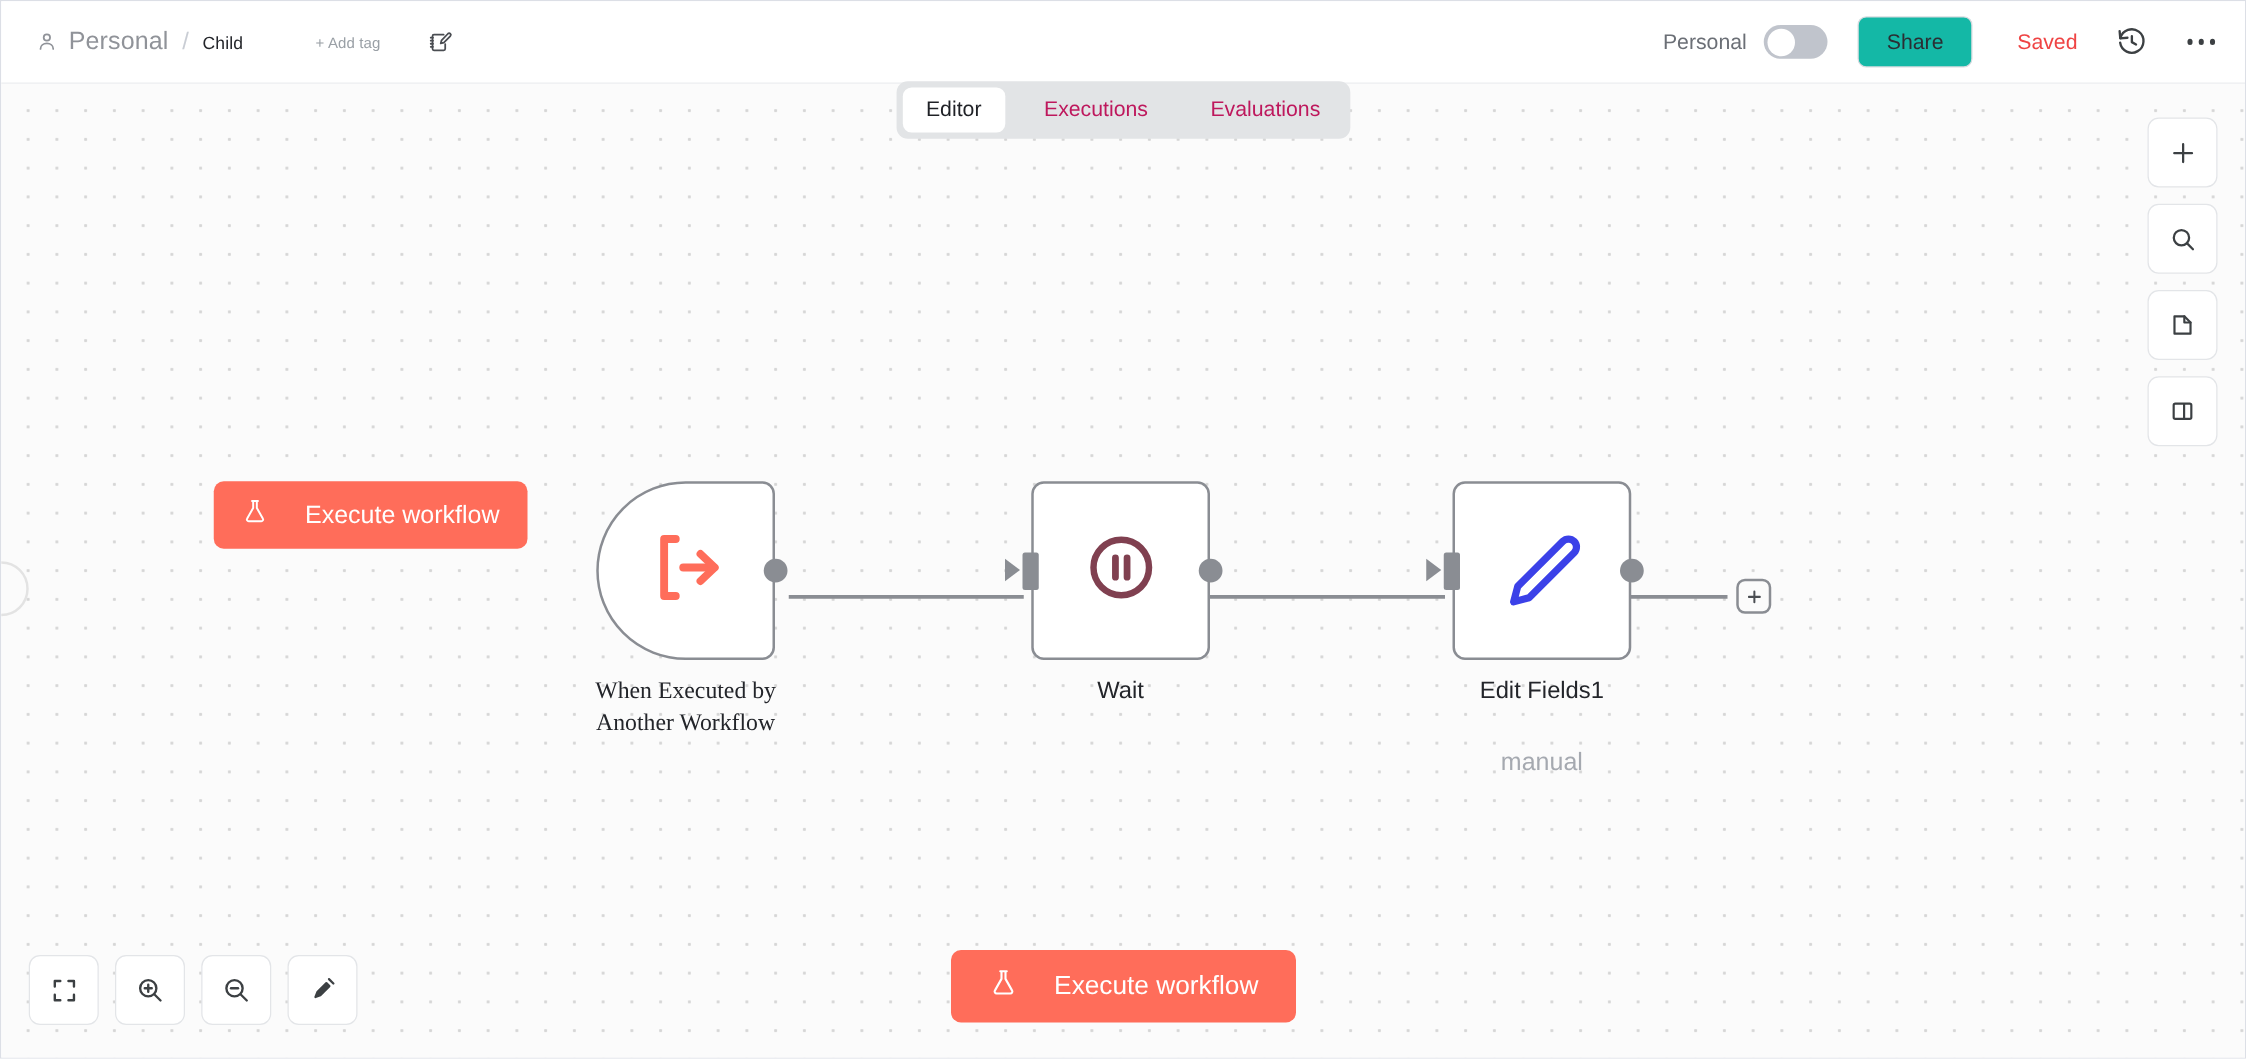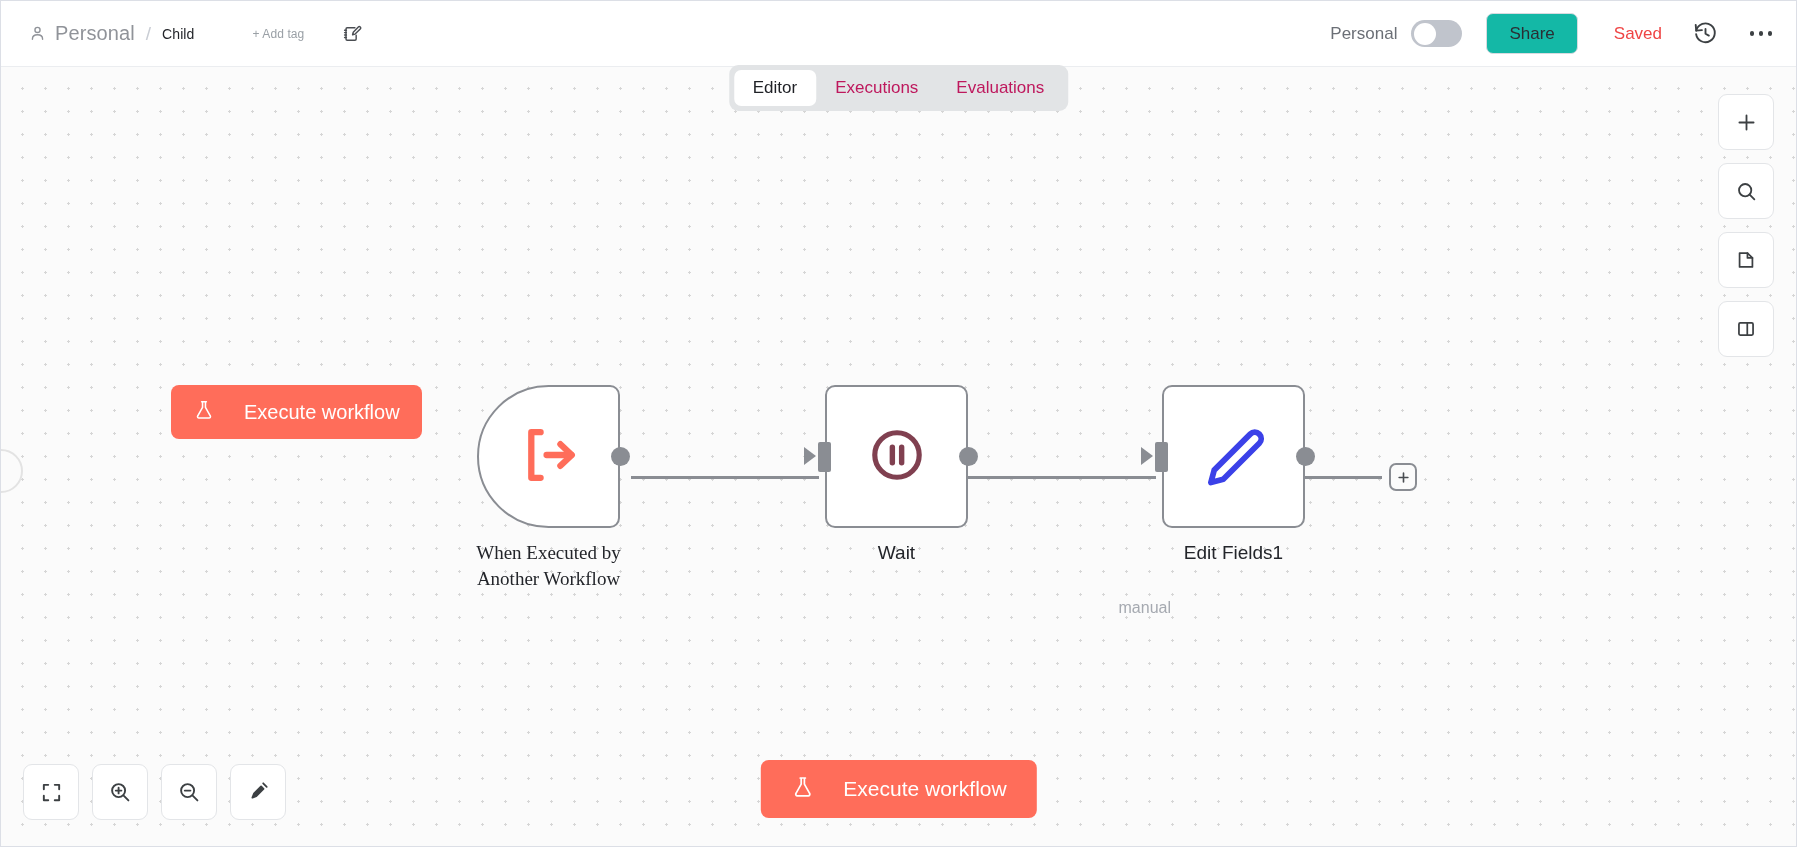--- a/index.html
+++ b/index.html
@@ -61,21 +61,21 @@
     margin-left: 30px; width: 26px; height: 26px; cursor: pointer;
     display: flex; align-items: center; justify-content: center;
   }
   .dots { display: flex; gap: 4.5px; align-items: center; }
   .dots i { width: 4.5px; height: 4.5px; border-radius: 50%; background: #3c4043; display: block; }
 
   
   .tabs {
     position: absolute; top: 64px; left: 50%; transform: translateX(-50%);
     background: #e2e4e6; border-radius: 9px; padding: 5px;
-    display: flex; gap: 0; z-index: 40;
+    display: flex; gap: 12px; z-index: 40;
   }
   .tab {
     padding: 8px 19px; border-radius: 7px; font-size: 17px;
     color: #be185d; cursor: pointer; white-space: nowrap;
   }
   .tab.active { background: #ffffff; color: #1f2126; }
 
   
   .canvas {
     position: absolute; top: 66px; left: 0; right: 0; bottom: 0;
@@ -107,22 +107,22 @@
     width: 143px;
   }
   .node-label {
     position: absolute; left: 50%; transform: translateX(-50%);
     top: 155px; text-align: center;
     font-size: 19px; color: #23252a; line-height: 1.37;
     width: 230px; white-space: pre-line;
   }
   .node-sub {
     position: absolute; left: 50%; transform: translateX(-50%);
-    top: 214px; text-align: left;
-    font-size: 16px; color: #a5a9b0; width: 230px;
+    top: 214px; text-align: center;
+    font-size: 20px; color: #a5a9b0; width: 230px;
   }
 
   
   .out-dot {
     position: absolute; width: 19px; height: 19px; border-radius: 50%;
     background: #8a8d93; top: 62px; right: -10px; cursor: pointer;
   }
   .in-port {
     position: absolute; width: 13px; height: 30px; border-radius: 2px;
     background: #8a8d93; top: 57px; left: -7px;

